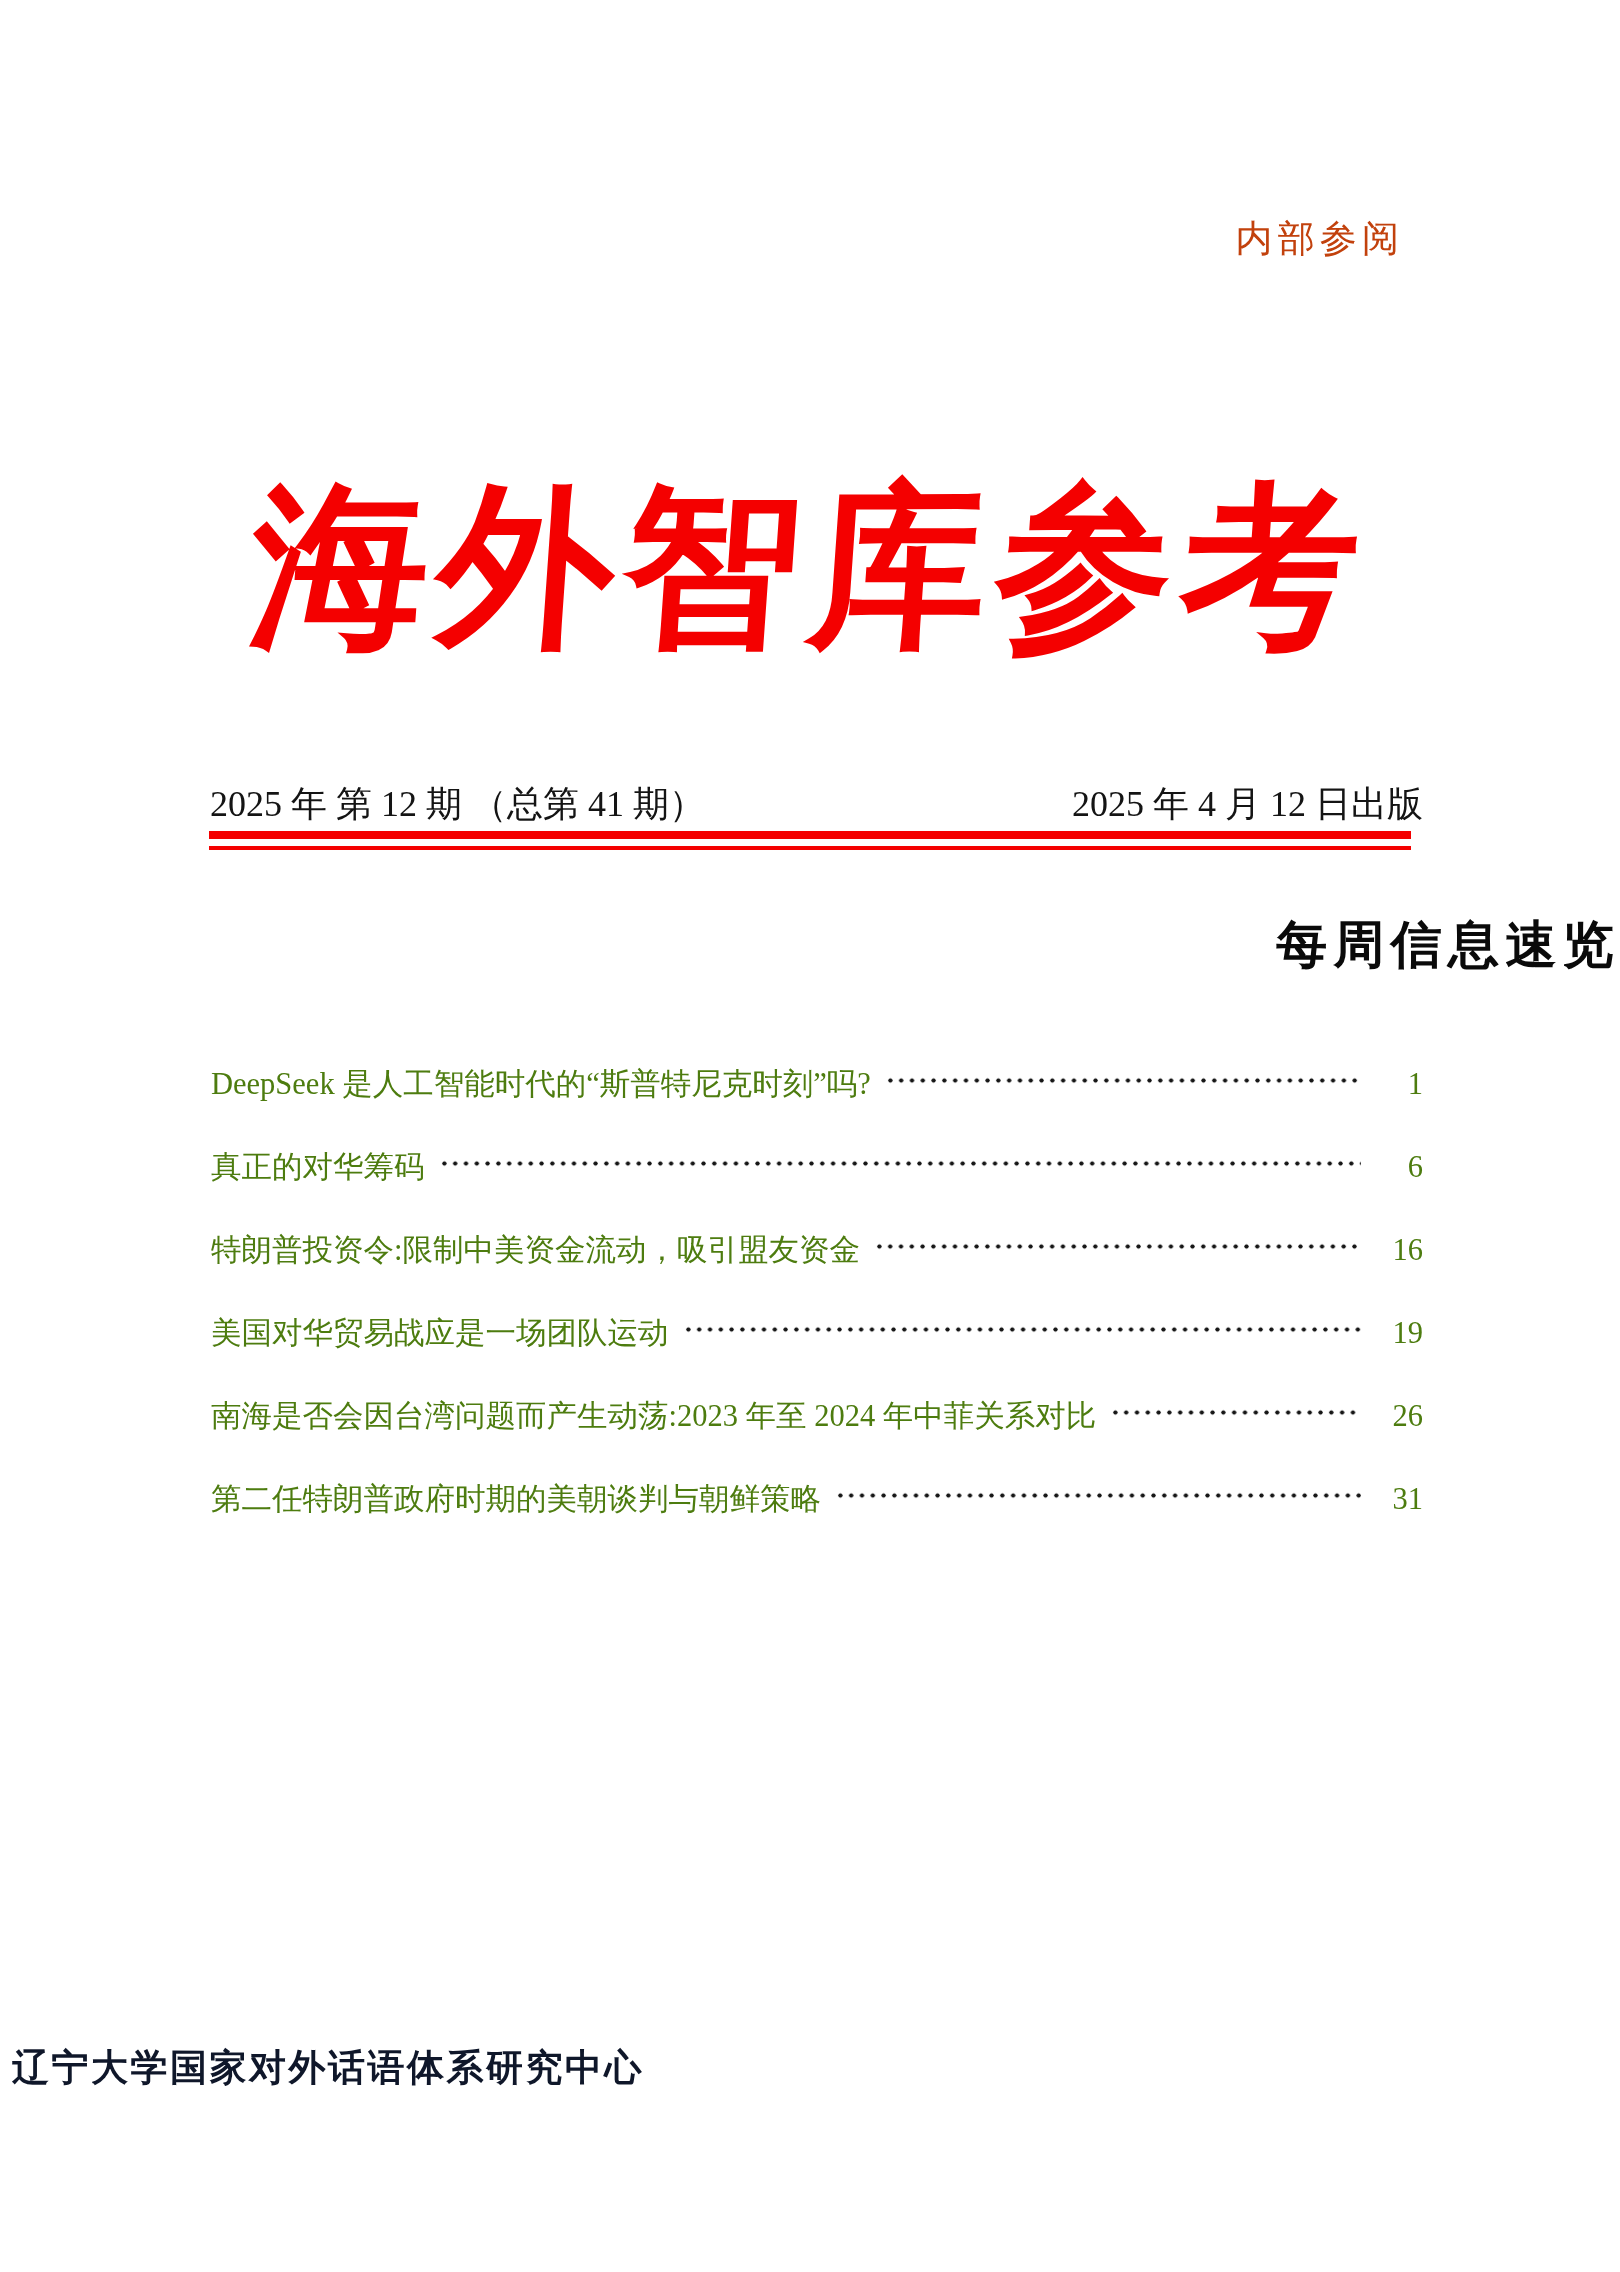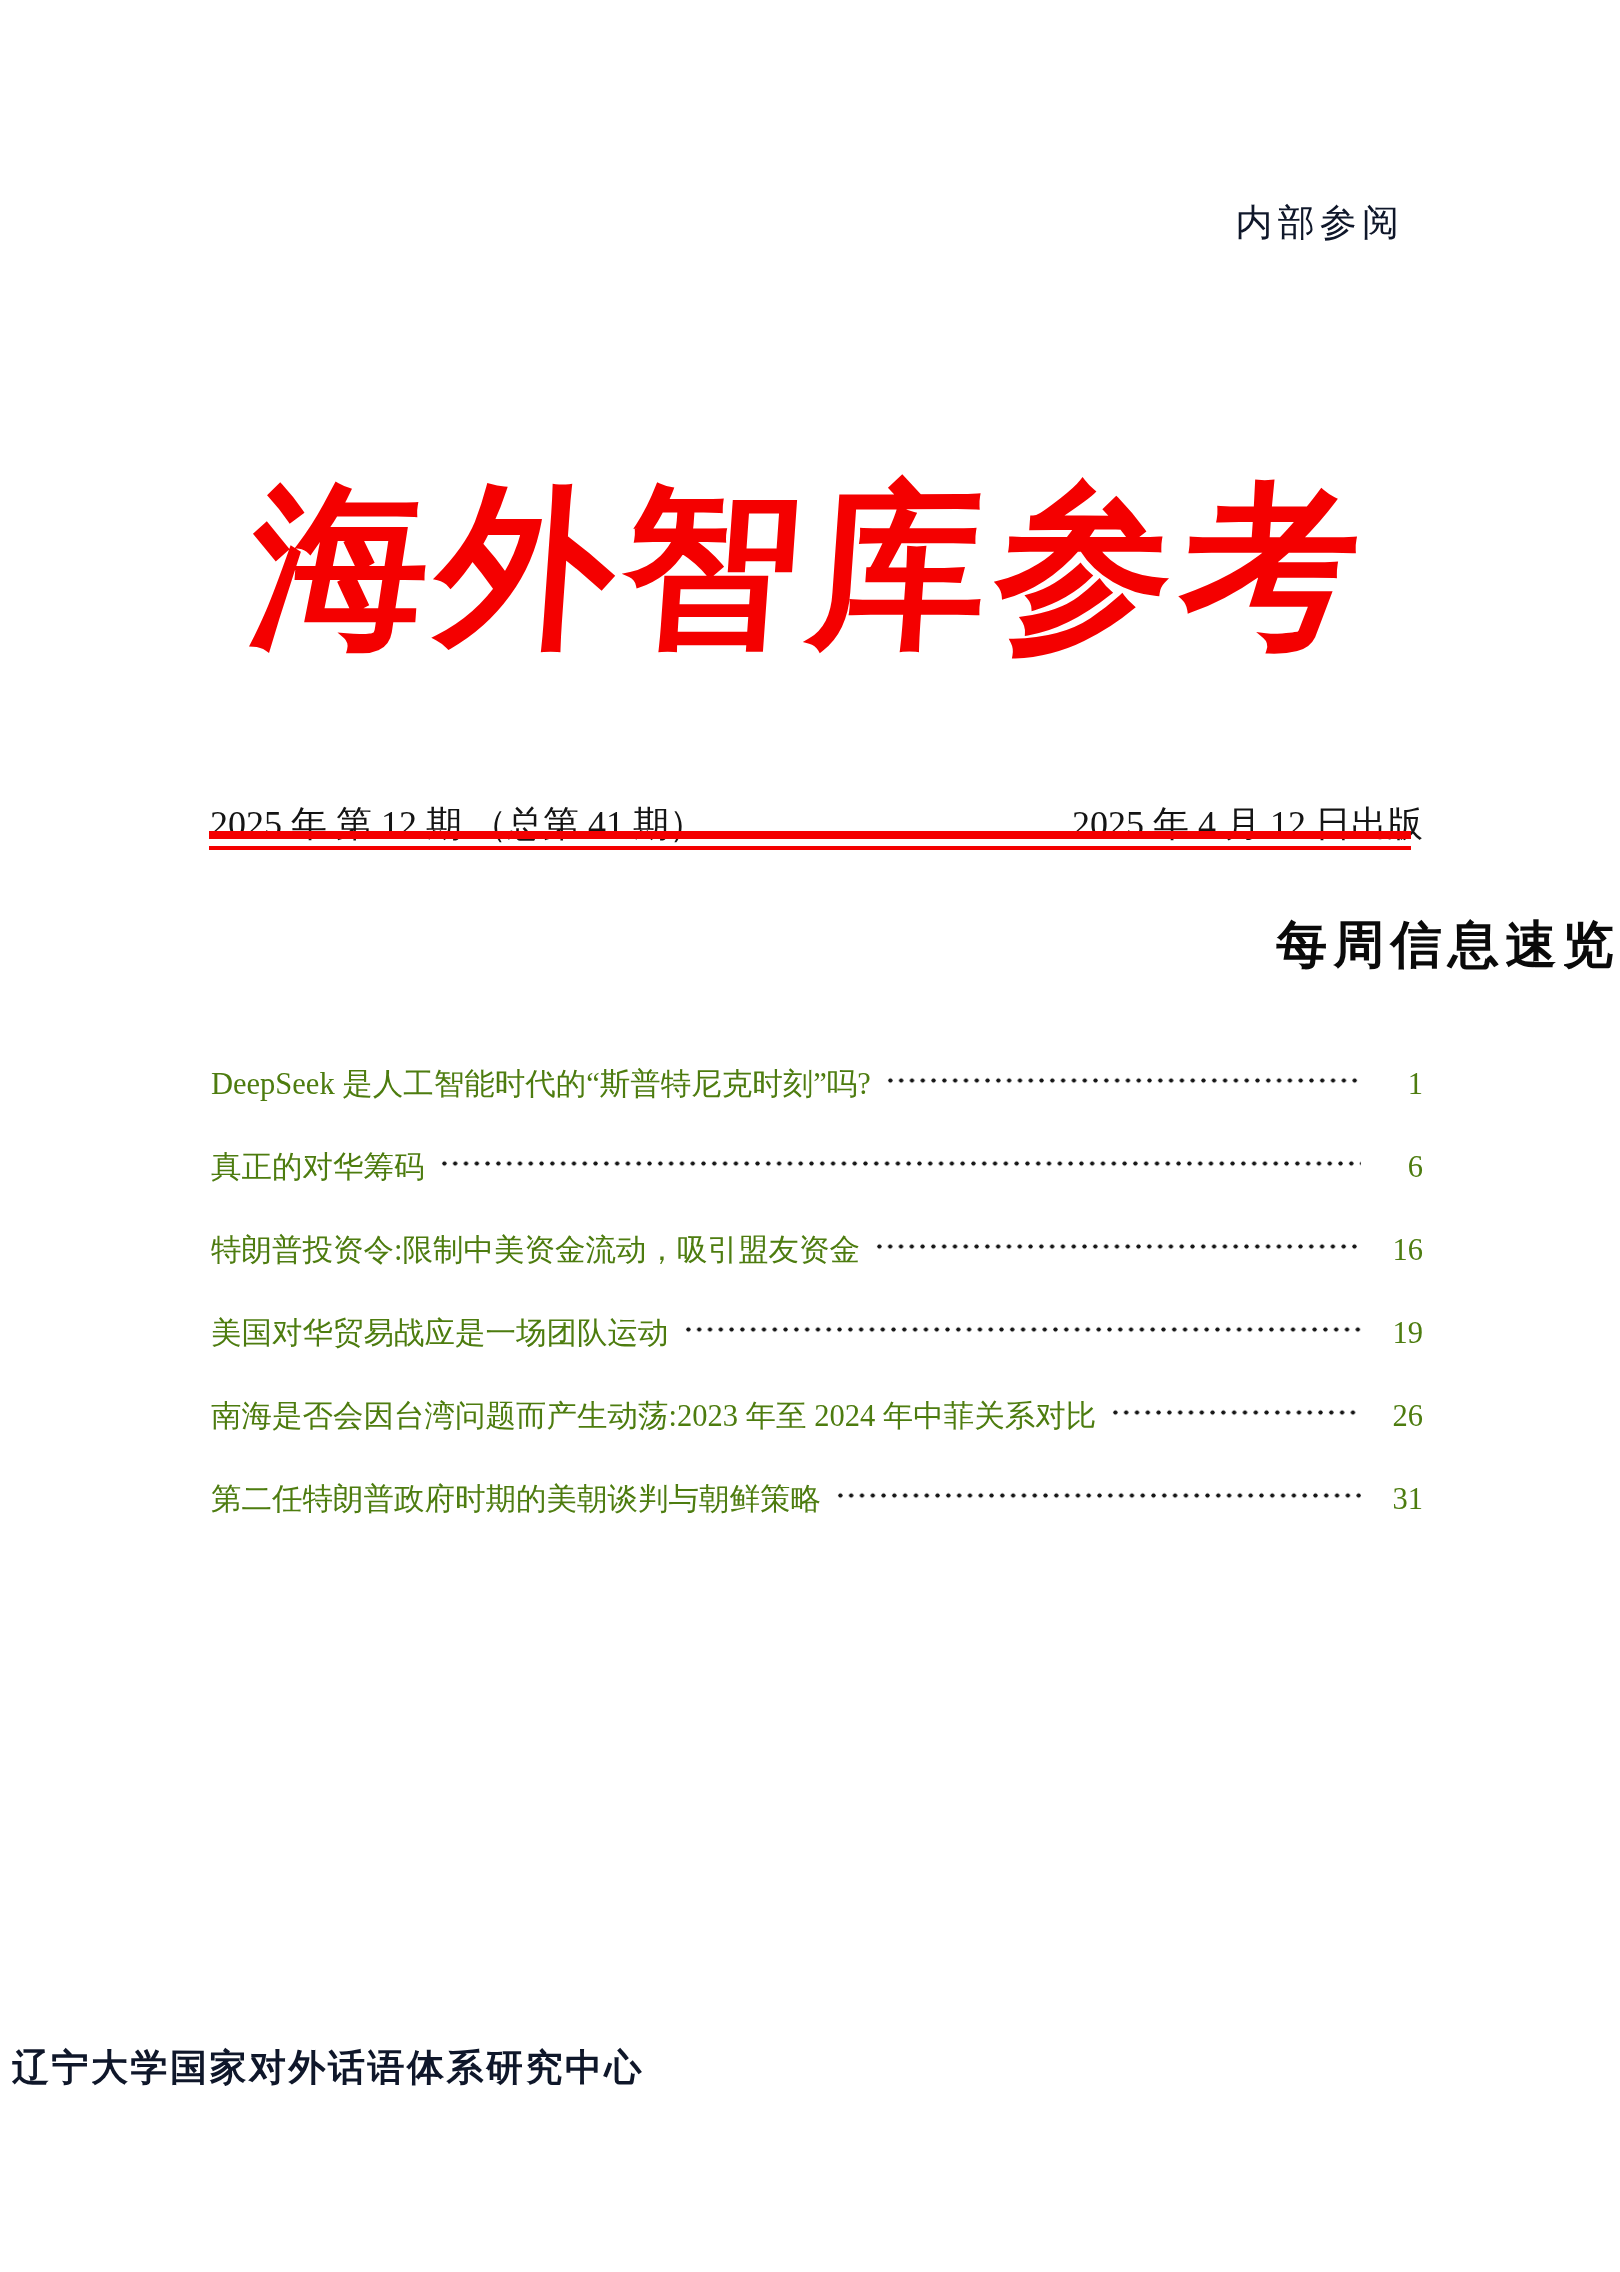--- a/index.html
+++ b/index.html
@@ -13,25 +13,25 @@
   }
   .page {
     position: absolute;
     inset: 0;
     background: #ffffff;
   }
 
   
   .classification {
     position: absolute;
-    top: 198px;
+    top: 214px;
     right: 216px;
     font-size: 37px;
     letter-spacing: 5.1px;
-    color: #0f172a;
+    color: #c2410c;
   }
 
   
   .masthead {
     position: absolute;
     top: 471px;
     left: 0;
     width: 100%;
     text-align: center;
     font-size: 177px;
@@ -48,21 +48,20 @@
     position: absolute;
     top: 780px;
     left: 210px;
     width: 1213px;
     display: flex;
     justify-content: space-between;
     align-items: baseline;
     font-size: 36px;
     color: #141414;
     white-space: nowrap;
-    margin-top: 20px;
   }
 
   
   .rule-thick {
     position: absolute;
     top: 831px;
     left: 209px;
     width: 1202px;
     height: 8.3px;
     background: var(--accent, #f40000);

